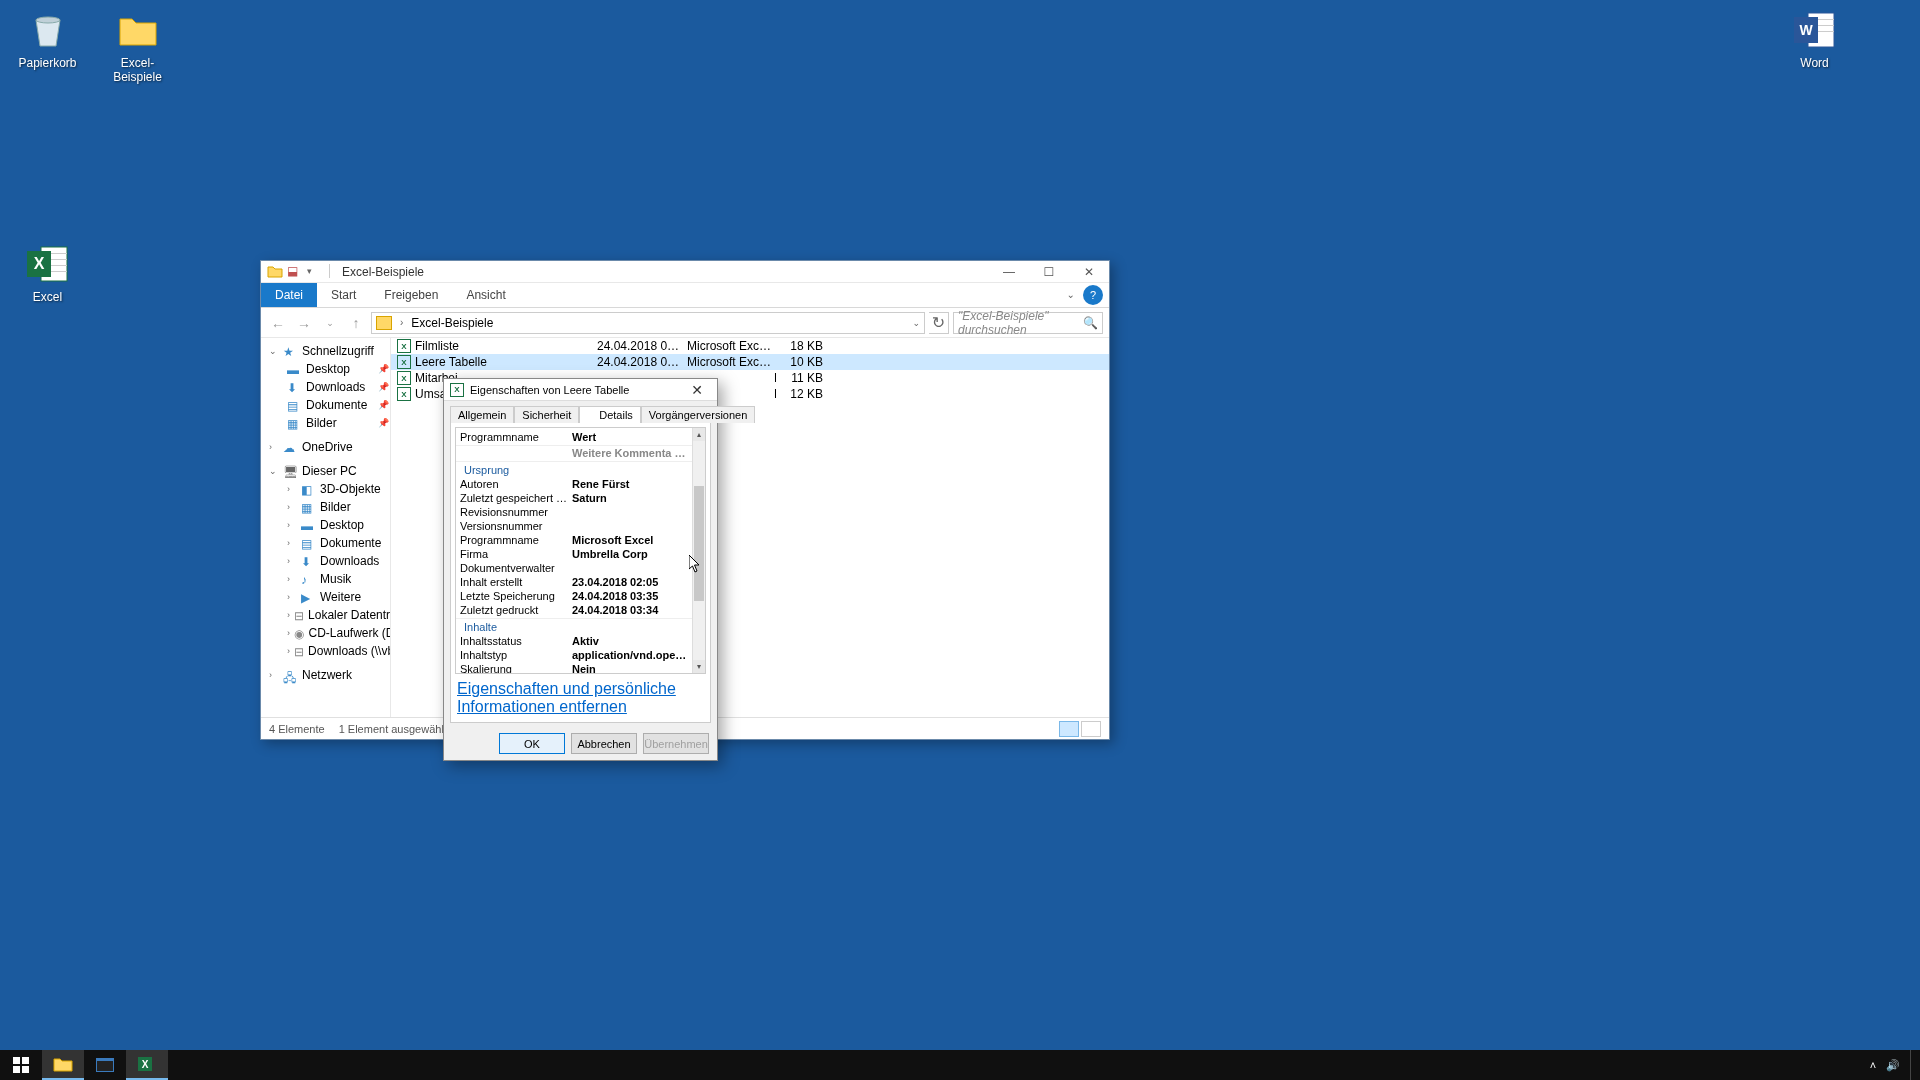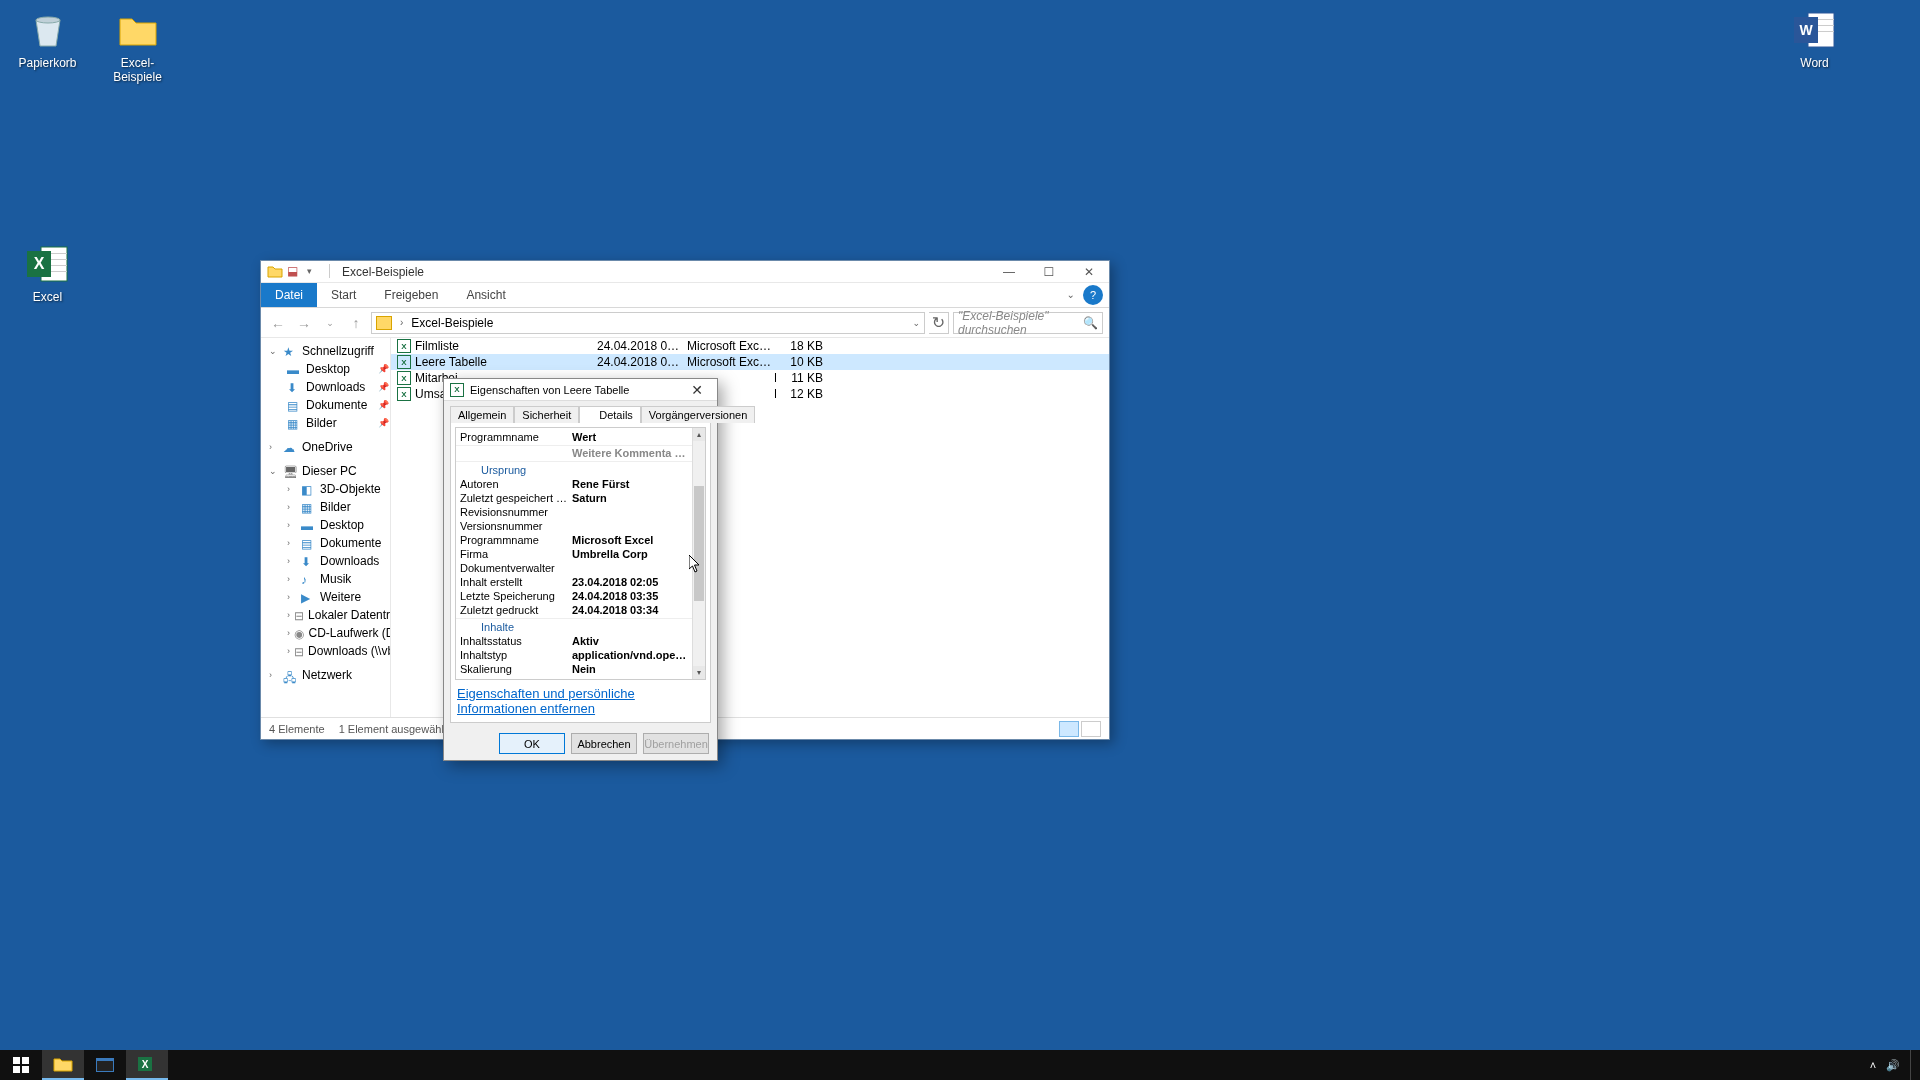--- a/index.html
+++ b/index.html
@@ -89,28 +89,28 @@
 .props-body { flex: 1; margin: 0 6px 4px; background: #fff; border: 1px solid #ccc; padding: 4px; display: flex; flex-direction: column; }
 .detail-list { flex: 1; border: 1px solid #ccc; position: relative; overflow: hidden; }
 .dl-header { display: flex; height: 18px; border-bottom: 1px solid #eee; align-items: center; background: #fff; }
 .dl-header > div { padding-left: 4px; }
 .dl-col-prop { width: 112px; }
 .dl-col-val { flex: 1; font-weight: bold; }
 .dl-body { position: absolute; top: 18px; left: 0; right: 13px; bottom: 0; overflow: hidden; }
 .dl-row { display: flex; height: 14px; align-items: center; font-size: 11px; }
 .dl-row > div { padding-left: 4px; white-space: nowrap; overflow: hidden; text-overflow: ellipsis; }
 .dl-row.section { color: #1a5a9e; border-top: 1px solid #eee; margin-top: 1px; padding-top: 1px; height: 16px; }
-.dl-row.section .dl-col-prop { padding-left: 8px; margin-left: 17px; }
+.dl-row.section .dl-col-prop { padding-left: 8px; }
 .dl-row.cutoff { color: #888; }
 .dl-scroll { position: absolute; right: 0; top: 0; bottom: 0; width: 13px; background: #f0f0f0; border-left: 1px solid #ddd; }
 .dl-scroll .sbtn { height: 13px; display: flex; align-items: center; justify-content: center; font-size: 8px; color: #555; background: #e8e8e8; }
 .dl-scroll .thumb { position: absolute; left: 1px; right: 1px; top: 58px; height: 115px; background: #c8c8c8; }
 .dl-scroll .sbtn.down { position: absolute; bottom: 0; left: 0; right: 0; }
 
-.props-link { color: #0066cc; text-decoration: underline; padding: 6px 2px 2px; font-size: 13px; }
+.props-link { color: #0066cc; text-decoration: underline; padding: 6px 2px 2px; font-size: 16px; }
 
 .props-buttons { display: flex; justify-content: flex-end; gap: 6px; padding: 6px 8px; }
 .pbtn { width: 66px; height: 21px; border: 1px solid #adadad; background: #e1e1e1; font-size: 11px; }
 .pbtn.default { border: 1px solid #0078d7; background: #e5f1fb; }
 .pbtn.disabled { color: #a0a0a0; }
 
 
 .cursor { position: absolute; left: 689px; top: 555px; width: 12px; height: 18px; pointer-events: none; z-index: 999; }
 
 

